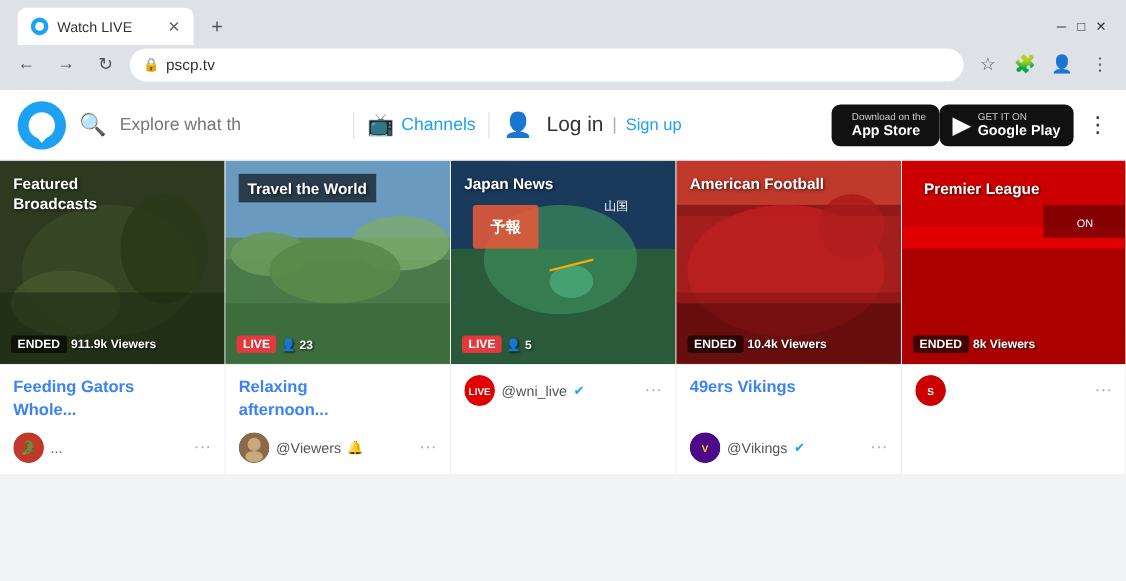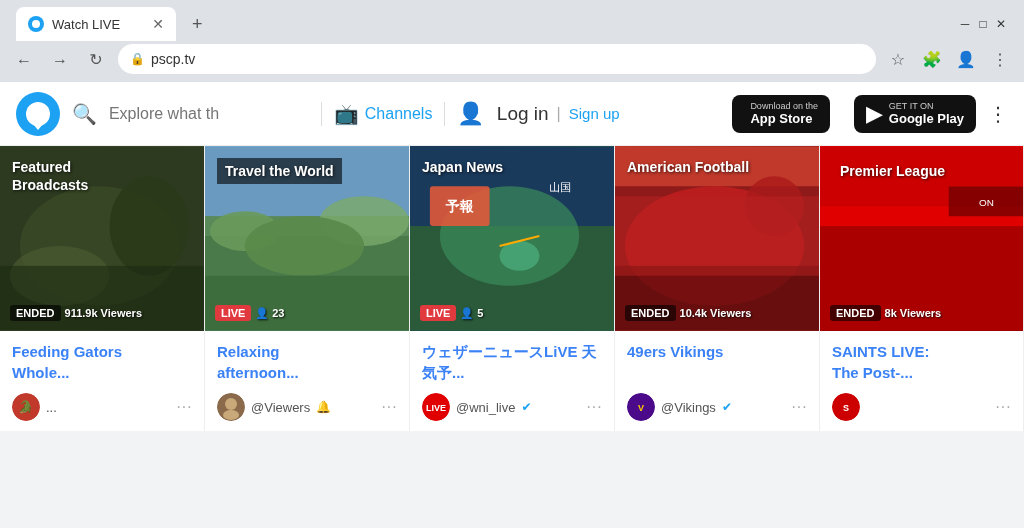--- a/index.html
+++ b/index.html
@@ -30,21 +30,21 @@
     
     .header { display: flex; align-items: center; padding: 0 16px; height: 64px; background: white; border-bottom: 1px solid #eee; gap: 12px; }
     .search-icon-btn { background: none; border: none; cursor: pointer; font-size: 20px; color: #333; display: flex; align-items: center; }
     .search-input { flex: 1; border: none; outline: none; font-size: 16px; color: #aaa; max-width: 200px; }
     .channels-btn { display: flex; align-items: center; gap: 6px; background: none; border: none; cursor: pointer; font-size: 16px; color: #1da1f2; font-weight: 500; }
     .tv-icon { font-size: 20px; }
     .divider { width: 1px; height: 24px; background: #ddd; }
     .auth-btns { display: flex; align-items: center; gap: 8px; }
     .login-btn { background: none; border: none; cursor: pointer; font-size: 19px; color: #333; }
     .signup-btn { background: none; border: none; cursor: pointer; font-size: 15px; color: #1da1f2; }
-    .store-btns { display: flex; gap: 24px; margin-left: auto; }
+    .store-btns { display: flex; gap: 0; margin-left: auto; }
     .store-btn { background: #111; color: white; border: none; border-radius: 8px; padding: 6px 12px; cursor: pointer; display: flex; align-items: center; gap: 6px; }
     .store-btn-sub { font-size: 9px; color: #ccc; display: block; text-align: left; }
     .store-btn-main { font-size: 13px; font-weight: 600; display: block; text-align: left; }
     .store-icon { font-size: 22px; }
     .more-btn { background: none; border: none; cursor: pointer; font-size: 20px; color: #333; }
 
     
     .cards-section { display: flex; overflow: hidden; background: #f0f0f0; }
     .card { flex: 0 0 auto; width: 205px; background: white; cursor: pointer; border-right: 1px solid #eee; }
     .card:last-child { width: calc(100% - 4*205px); }
@@ -230,21 +230,20 @@
           <ellipse cx="110" cy="110" rx="20" ry="15" fill="#4aaa7a" opacity="0.8"></ellipse>
           <line x1="90" y1="100" x2="130" y2="90" stroke="#ffaa00" stroke-width="2"></line>
         </svg>
         <div class="card-label">Japan News</div>
         <div class="badge">
           <span class="badge-live">LIVE</span>
           <span class="badge-viewers">👤 5</span>
         </div>
       </div>
       <div class="card-info">
-        <div class="card-title">ウェザーニュースLiVE 天気予...</div>
         <div class="card-user">
           <div class="avatar">
             <svg width="28" height="28" viewBox="0 0 28 28">
                 <circle cx="14" cy="14" r="14" fill="#e00000"></circle>
                 <text x="14" y="18" text-anchor="middle" fill="white" font-size="9" font-weight="bold">LIVE</text>
               </svg>
           </div>
           <span class="username">@wni_live</span>
           <span class="verified">✔</span>
           <span class="more-dots">···</span>
@@ -294,21 +293,20 @@
           <rect x="130" y="40" width="75" height="30" fill="#660000" opacity="0.7"></rect>
           <text x="168" y="60" text-anchor="middle" fill="white" font-size="10">ON</text>
         </svg>
         <div class="card-label red-bg">Premier League</div>
         <div class="badge">
           <span class="badge-ended">ENDED</span>
           <span class="badge-viewers">8k Viewers</span>
         </div>
       </div>
       <div class="card-info">
-        <div class="card-title">SAINTS LIVE:<br>The Post-...</div>
         <div class="card-user">
           <div class="avatar">
             <svg width="28" height="28" viewBox="0 0 28 28">
                 <circle cx="14" cy="14" r="14" fill="#cc0000"></circle>
                 <text x="14" y="18" text-anchor="middle" fill="white" font-size="9" font-weight="bold">S</text>
               </svg>
           </div>
           <span class="more-dots">···</span>
         </div>
       </div>

